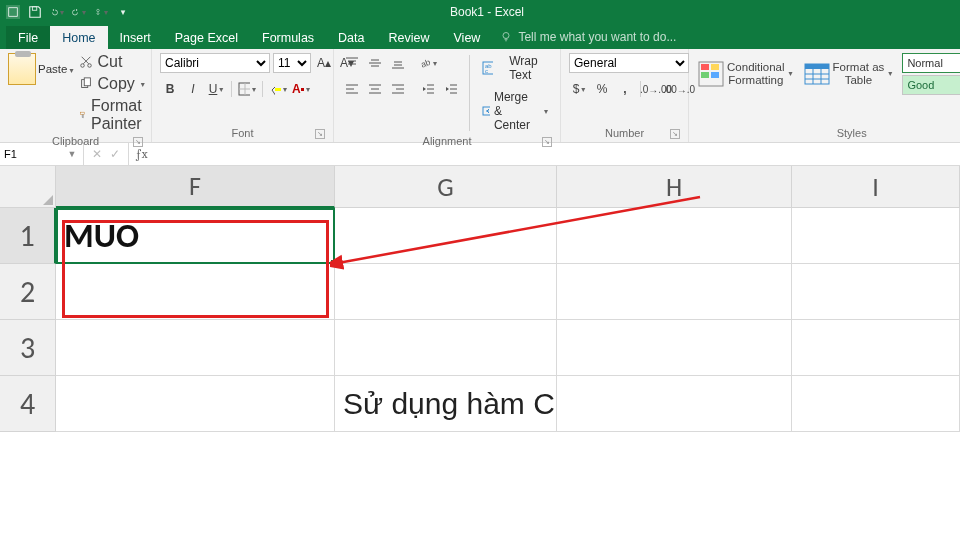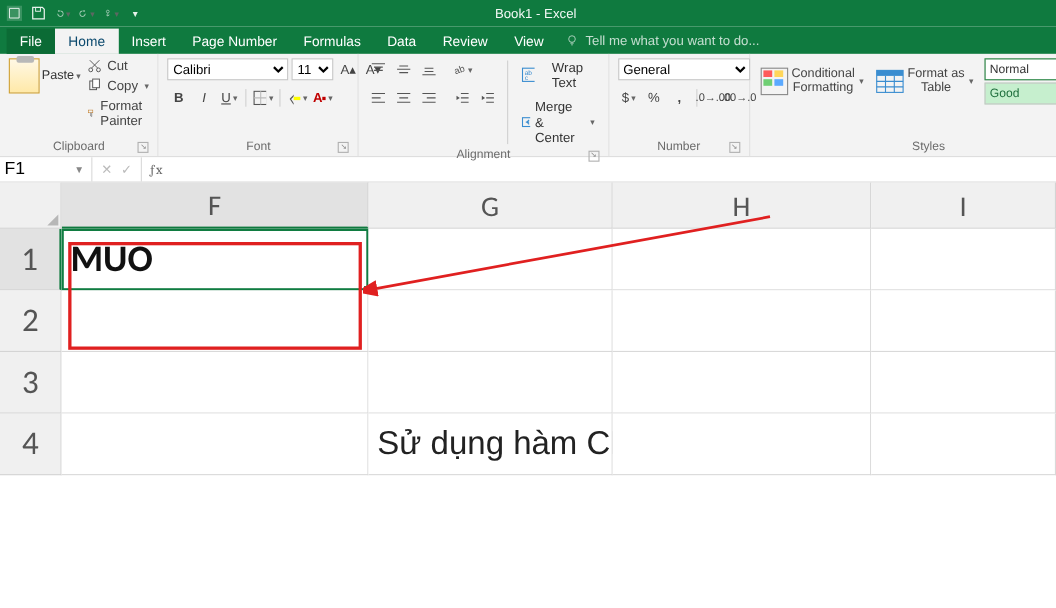--- a/index.html
+++ b/index.html
@@ -27,21 +27,21 @@
   .group-label .dlaunch { position:absolute; right:0; bottom:3px; width:10px; height:10px; border:1px solid #b0b0b0; font-size:7px; line-height:8px; text-align:center; color:#888;}
 
   .vstack { display:flex; flex-direction:column; gap:2px;}
   .hstack { display:flex; align-items:center; gap:3px;}
   .drop::after{content:"▾"; font-size:8px; margin-left:2px; color:#666;}
   .sep-v { width:1px; background:#d0d0d0; align-self:stretch; margin:2px 2px;}
 
   .paste-big { display:flex; flex-direction:row; align-items:center; gap:2px;justify-content:center;}
   .paste-icon{ width:28px;height:32px;border:1px solid #d0a030;background:linear-gradient(#fff8e5,#ffe9a8); position:relative;}
   .paste-icon::before{content:"";position:absolute;top:-3px;left:6px;width:16px;height:6px;background:#b8b8b8;border-radius:2px;}
-  .clip-item{font-size:12px; color:#444; display:flex; align-items:center; gap:4px;}
+  .clip-item{font-size:16px; color:#444; display:flex; align-items:center; gap:4px;}
   .clip-item .ic{width:14px;height:14px;}
 
   .font-row1 select{ font-size:12px; height:20px; border:1px solid #c5c5c5; background:#fff;}
   .fname{ width:110px;}
   .fsize{ width:38px;}
   .sq{ width:20px;height:20px;border:1px solid transparent;display:flex;align-items:center;justify-content:center;font-size:12px;color:#444;}
   .underline{text-decoration:underline;}
   .color-bar{ width:14px;height:3px;display:block;}
 
   .align-grid .sq svg{width:14px;height:14px;}
@@ -56,21 +56,21 @@
   .styles-box{ display:grid; grid-template-columns: 70px 32px; grid-template-rows: 20px 20px; gap:2px;}
   .style-cell{ border:1px solid #c5c5c5; font-size:11px; display:flex;align-items:center;padding:0 4px; background:#fff;}
   .style-cell.good{background:#c6efce;color:#1e6e3c;}
   .style-cell.bad{background:#ffc7ce;color:#9c0006;}
   .style-cell.neu{background:#ffeb9c;color:#9c5700;}
   .style-cell.sel{outline:1px solid #2f8e4a; outline-offset:-1px;}
 
   
   .fx-row{ height:23px; border-bottom:1px solid #d9d9d9; display:flex; align-items:stretch; background:#fff;}
   .name-box{ width:84px; border-right:1px solid #d9d9d9; display:flex;align-items:center;}
-  .name-box input{ width:64px; border:none; font-size:16px; padding:0 4px; outline:none; }
+  .name-box input{ width:64px; border:none; font-size:11px; padding:0 4px; outline:none; }
   .name-box .dd{ width:16px;text-align:center;color:#888;font-size:9px;}
   .fx-btns{ display:flex;align-items:center; gap:8px; padding:0 8px; border-right:1px solid #d9d9d9; color:#888;}
   .fx-label{ font-family:"Cambria",serif; color:#666; padding:0 6px; display:flex;align-items:center;}
   .fx-input{ flex:1; border:none; outline:none; font-size:12.5px; padding:0 4px;}
 
   
   .sheet { position:relative; }
   .colhdr-row{ display:flex; height:42px;}
   .corner{ width:56px; border-right:1px solid #d4d4d4; border-bottom:1px solid #d4d4d4; background:#f0f0f0; position:relative;}
   .corner::after{content:"";position:absolute;right:2px;bottom:2px;width:0;height:0;border-left:10px solid transparent;border-bottom:10px solid #b7b7b7;}
@@ -131,21 +131,21 @@
     <span class="icon" style="font-size:9px;color:#fff;">▾</span>
   </div>
   <div class="title-center">Book1 - Excel</div>
   <div style="width:110px;"></div>
 </div>
 
 <div class="tabs">
   <div class="tab file">File</div>
   <div class="tab active">Home</div>
   <div class="tab">Insert</div>
-  <div class="tab">Page Number</div>
+  <div class="tab">Page Excel</div>
   <div class="tab">Formulas</div>
   <div class="tab">Data</div>
   <div class="tab">Review</div>
   <div class="tab">View</div>
   <div class="tell-me">
     <svg class="bulb" viewBox="0 0 16 16">
         <circle cx="8" cy="6" r="4" fill="none" stroke="#fff"></circle>
         <path d="M6 11h4M7 13h2" stroke="#fff"></path>
       </svg>
     <span>Tell me what you want to do...</span>

